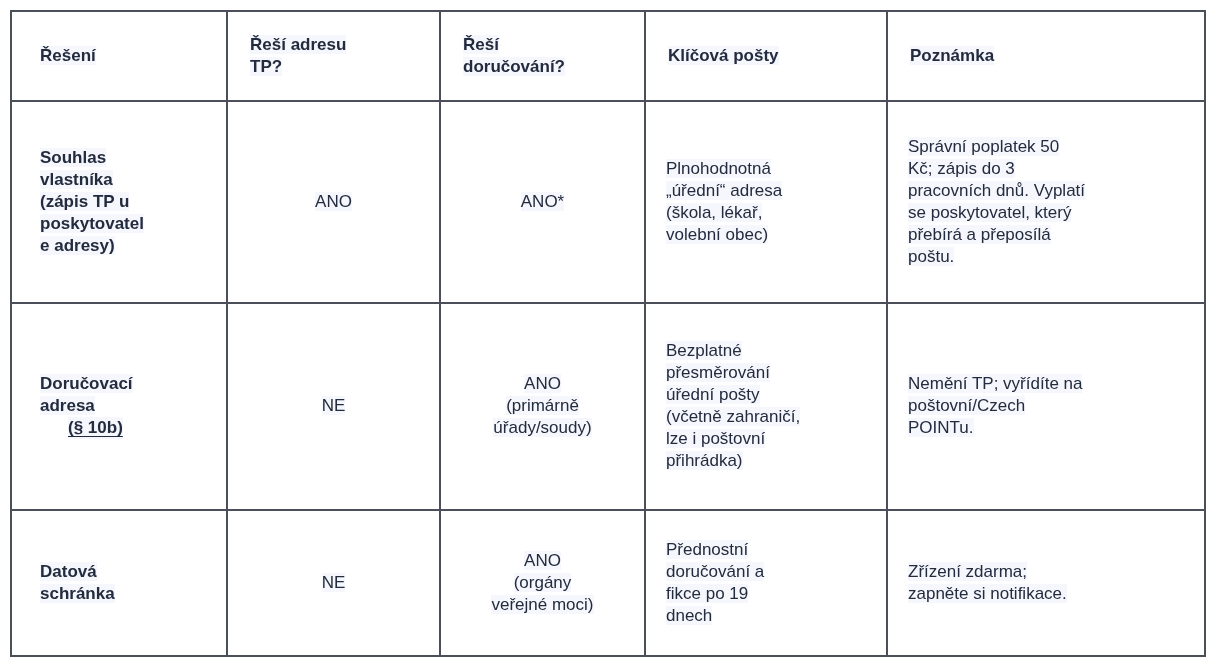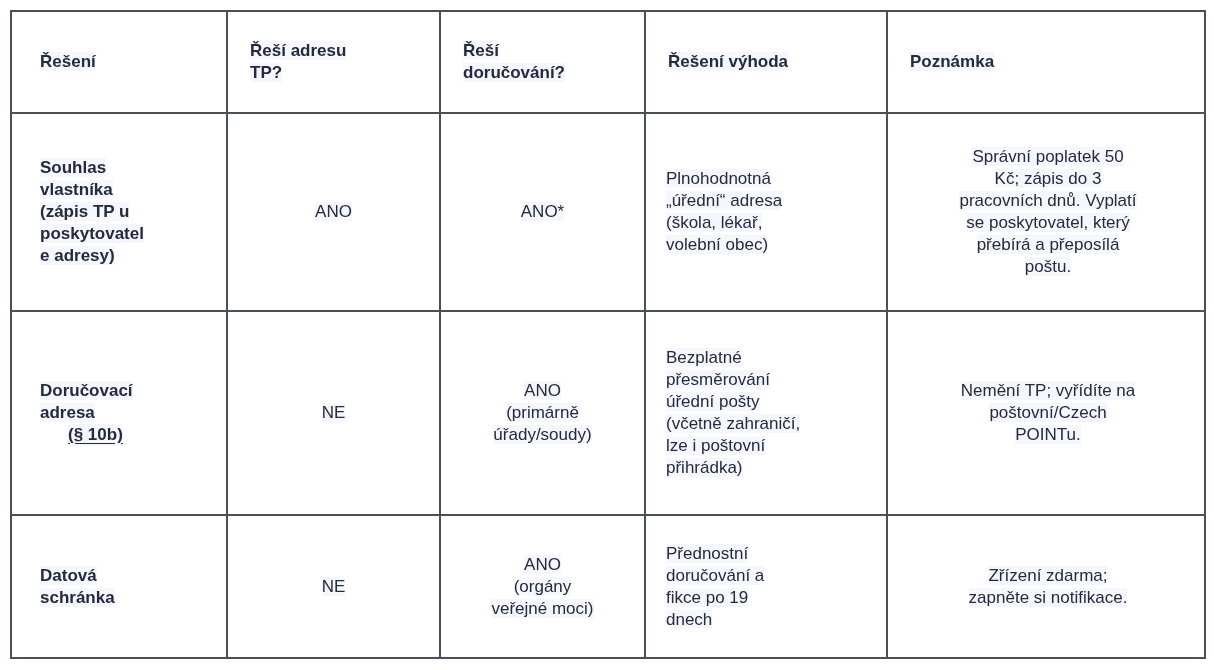--- a/index.html
+++ b/index.html
@@ -17,33 +17,33 @@
     border-collapse:collapse;table-layout:fixed;
     background:var(--bg);
   }
   .comparison-table th,.comparison-table td{
     border:2px solid var(--border);
     vertical-align:middle;
     font-size:17px;line-height:22px;
     white-space:pre-line;
     overflow:hidden;
   }
-  thead tr{height:102px;}
+  thead tr{height:90px;}
   tbody tr:nth-child(1){height:198px;}
   tbody tr:nth-child(2){height:204px;}
   tbody tr:nth-child(3){height:143px;}
   th{font-weight:bold;text-align:left;padding-left:22px;padding-right:10px;}
   th.col-solution{padding-left:28px;}
   td.col-solution{
     font-weight:bold;text-align:left;
     padding-left:28px;padding-right:19px;
   }
   td.col-tp, td.col-delivery{text-align:center;padding:0 14px;}
   td.col-advantage{text-align:left;padding-left:20px;padding-right:4px;}
-  td.col-note{text-align:center;padding-left:20px;padding-right:16px;}
+  td.col-note{text-align:left;padding-left:20px;padding-right:16px;}
   .cell-text{background:var(--highlight);}
   .paragraph-link{
     display:block;
     text-decoration:underline;
     text-underline-offset:3px;
     cursor:pointer;
     background:var(--highlight);
     width:max-content;
     margin-left:28px;
   }
@@ -59,21 +59,21 @@
     <col style="width:242px">
     <col style="width:318px">
   </colgroup>
   <thead>
     <tr>
       <th class="col-solution"><span class="cell-text">Řešení</span></th>
       <th><span class="cell-text">Řeší adresu
 TP?</span></th>
       <th><span class="cell-text">Řeší
 doručování?</span></th>
-      <th><span class="cell-text">Řešení výhoda</span></th>
+      <th><span class="cell-text">Klíčová pošty</span></th>
       <th><span class="cell-text">Poznámka</span></th>
     </tr>
   </thead>
   <tbody>
     <tr>
       <td class="col-solution"><span class="cell-text">Souhlas
 vlastníka
 (zápis TP u
 poskytovatel
 e adresy)</span><span class="paragraph-link"></span></td>

